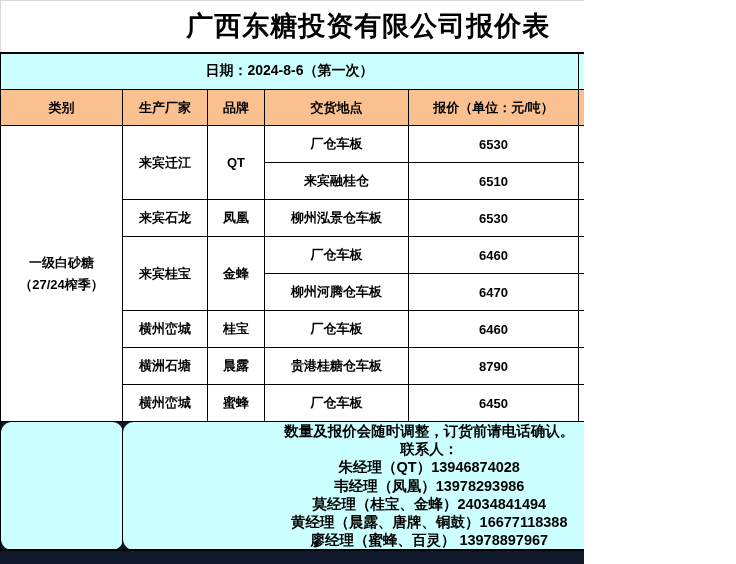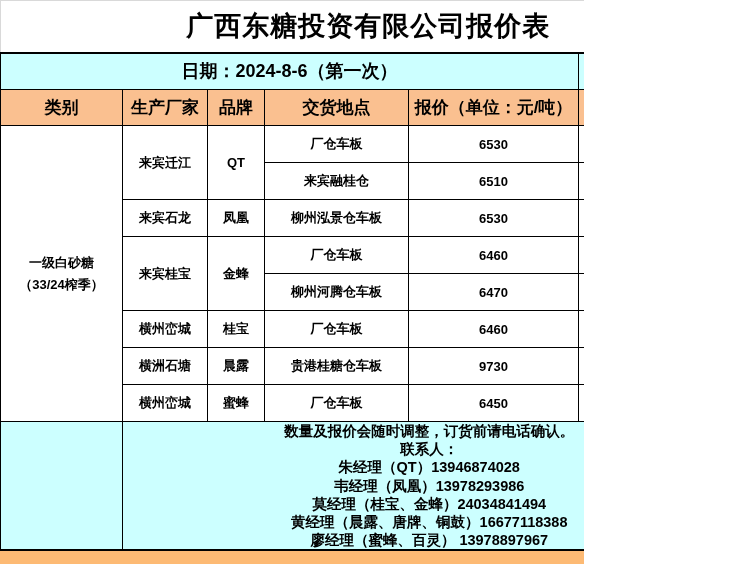--- a/index.html
+++ b/index.html
@@ -1,47 +1,47 @@
 <!DOCTYPE html>
 <html><head>
 <meta charset="utf-8">
 <style>
   html,body{margin:0;padding:0;background:#fff;}
   .sheet{
-    width:584px;height:564px;overflow:hidden;background:#fdba74;
+    width:584px;height:564px;overflow:hidden;background:#0f172a;
     font-family:"Liberation Sans",sans-serif;font-weight:bold;color:#000;
     box-sizing:border-box;
   }
   table.quote{
     width:736px;border-collapse:collapse;table-layout:fixed;
   }
   table.quote td{
     border:1px solid #000;text-align:center;vertical-align:middle;
     padding:0 2px;overflow:hidden;box-sizing:border-box;
   }
   
   tr.title-row td{
     height:52px;background:#ffffff;font-size:27px;letter-spacing:1px;
     border-top:1px solid #d9d9d9;border-left:1px solid #d9d9d9;
     border-bottom:2px solid #000;
   }
   
   tr.date-row td{
-    height:37px;background:#ccffff;font-size:18px;
+    height:37px;background:#ccffff;font-size:14px;
   }
   
   tr.header-row td{
-    height:36px;background:#fac090;font-size:17px;
+    height:36px;background:#fac090;font-size:13px;
   }
   
   tr.data-row td{height:37px;background:#ffffff;font-size:13px;}
   td.category-cell{background:#ffffff;font-size:17px;line-height:22px;}
   td.price-cell{font-size:17px;}
   
-  tr.footer-row td{background:#ccffff;border-bottom:2px solid #000;}
+  tr.footer-row td{background:#ccffff;border-bottom:2px solid #000;border-radius:11px;}
   td.footer-left{border-left:1px solid #000;}
   td.footer-main{
     text-align:left;vertical-align:top;padding:3px 6px 2px 8px;
     font-size:14.5px;
   }
   td.footer-main .fline{line-height:18.2px;white-space:nowrap;}
   
   table.quote{border-right:2px solid #000;border-left:1px solid #000;}
 </style>
 </head>
@@ -73,21 +73,21 @@
       <td>生产厂家</td>
       <td>品牌</td>
       <td>交货地点</td>
       <td>报价（单位：元/吨）</td>
       <td>备注</td>
     </tr>
 
     <tr class="data-row">
       <td class="category-cell" rowspan="8">
         <div>一级白砂糖</div>
-        <div>（33/24榨季）</div>
+        <div>（27/24榨季）</div>
       </td>
       <td rowspan="2">来宾迁江</td>
       <td rowspan="2">QT</td>
       <td>厂仓车板</td>
       <td class="price-cell">6530</td>
       <td></td>
     </tr>
 
     <tr class="data-row">
       <td>来宾融桂仓</td>
@@ -122,21 +122,21 @@
       <td>桂宝</td>
       <td>厂仓车板</td>
       <td class="price-cell">6460</td>
       <td></td>
     </tr>
 
     <tr class="data-row">
       <td>横洲石塘</td>
       <td>晨露</td>
       <td>贵港桂糖仓车板</td>
-      <td class="price-cell">9730</td>
+      <td class="price-cell">8790</td>
       <td></td>
     </tr>
 
     <tr class="data-row">
       <td>横州峦城</td>
       <td>蜜蜂</td>
       <td>厂仓车板</td>
       <td class="price-cell">6450</td>
       <td></td>
     </tr>

